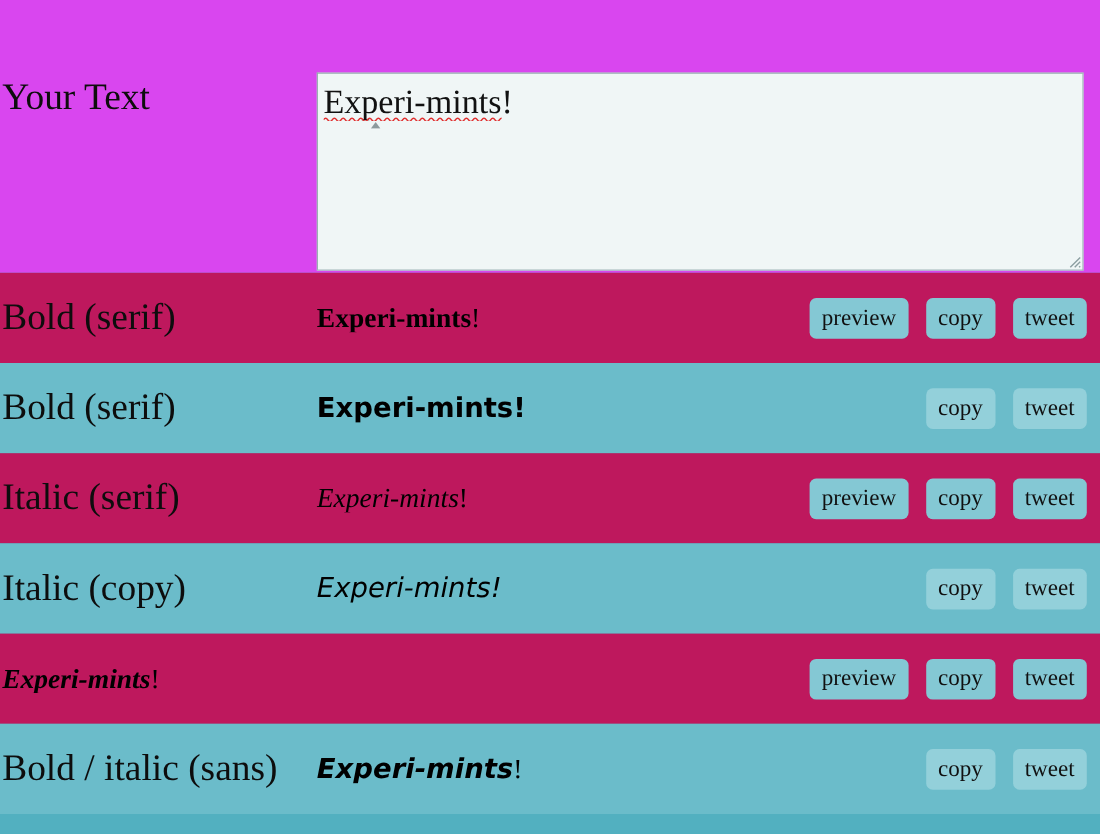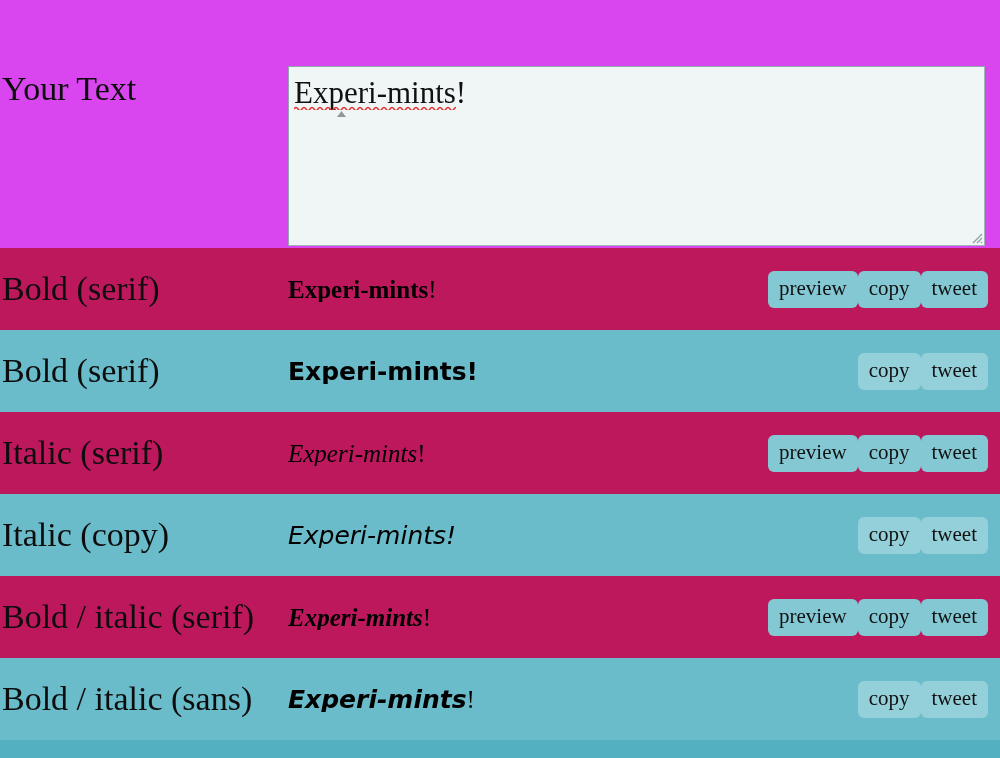--- a/index.html
+++ b/index.html
@@ -140,21 +140,21 @@
   .v-ital-sans   .tail { font-family: "DejaVu Sans","Liberation Sans",sans-serif; font-style: italic; }
   .v-bi-serif    .core { font-family: "Liberation Serif","DejaVu Serif",serif; font-weight: bold; font-style: italic; }
   .v-bi-serif    .tail { font-family: "Liberation Serif","DejaVu Serif",serif; font-weight: normal; font-style: normal; }
   .v-bi-sans     .core { font-family: "DejaVu Sans","Liberation Sans",sans-serif; font-weight: bold; font-style: italic; }
   .v-bi-sans     .tail { font-family: "Liberation Serif","DejaVu Serif",serif; font-weight: normal; font-style: normal; }
 
   .row-actions {
     flex: 0 0 auto;
     display: flex;
     align-items: flex-end;
-    gap: 0;
+    gap: 16px;
     padding-right: 12px;
     margin-left: auto;
   }
   .btn {
     font-family: "Liberation Serif","DejaVu Serif",serif;
     font-size: 21px;
     line-height: 1;
     color: #111;
     background: #84c8d4;
     border: 0;
@@ -217,21 +217,20 @@
       </div>
       <div class="row light">
         <div class="row-label">Italic (copy)</div>
         <div class="row-sample v-ital-sans"><span class="core">Experi-mints</span><span class="tail">!</span></div>
         <div class="row-actions">
           <button class="btn">copy</button>
           <button class="btn">tweet</button>
         </div>
       </div>
       <div class="row dark">
-        <div class="row-label">Bold / italic (serif)</div>
         <div class="row-sample v-bi-serif"><span class="core">Experi-mints</span><span class="tail">!</span></div>
         <div class="row-actions">
           <button class="btn">preview</button>
           <button class="btn">copy</button>
           <button class="btn">tweet</button>
         </div>
       </div>
       <div class="row light">
         <div class="row-label">Bold / italic (sans)</div>
         <div class="row-sample v-bi-sans"><span class="core">Experi-mints</span><span class="tail">!</span></div>

